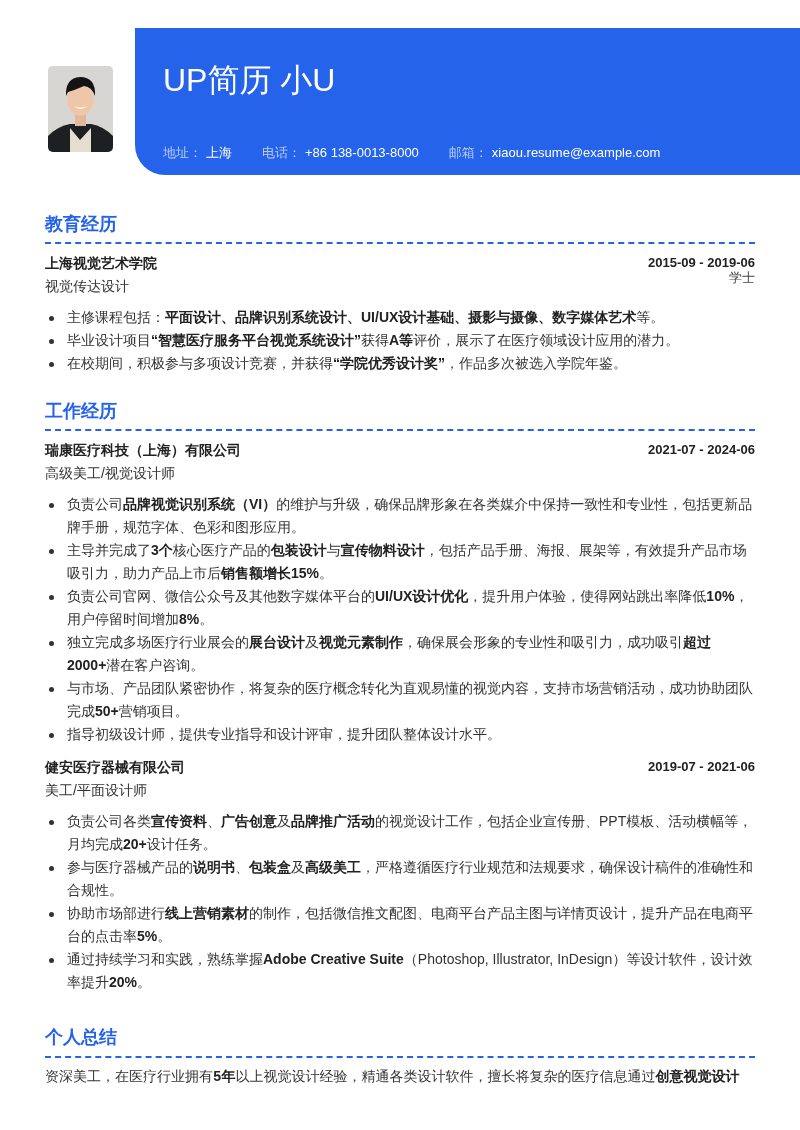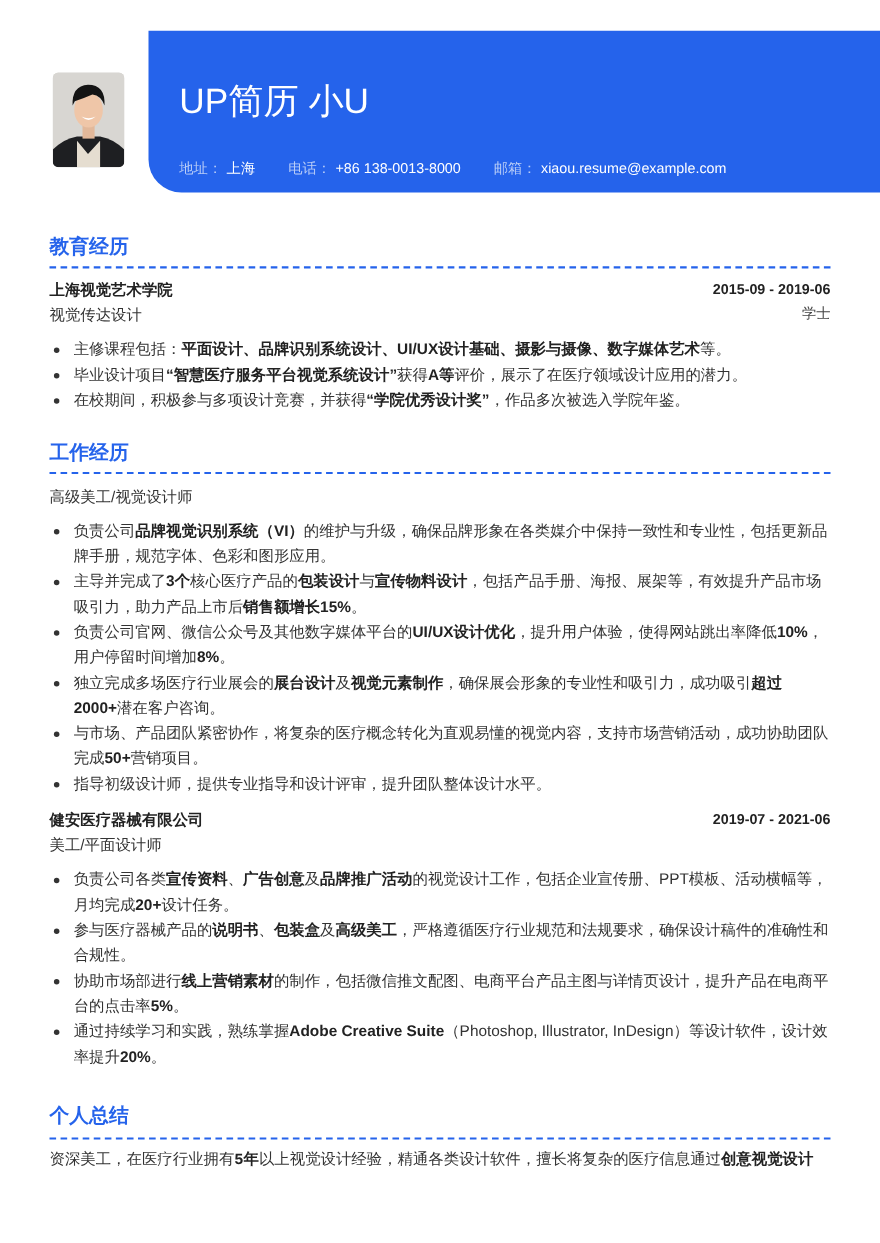--- a/index.html
+++ b/index.html
@@ -9,41 +9,41 @@
   .header-band {
     position: absolute; left: 135px; top: 28px; width: 665px; height: 147px;
     background: #2563eb; border-bottom-left-radius: 30px;
   }
   .photo {
     position: absolute; left: 48px; top: 66px; width: 65px; height: 86px;
     border-radius: 5px; overflow: hidden; background: #d9d7d3;
   }
   .photo svg { display: block; }
   .name {
-    position: absolute; left: 163px; top: 72px; color: #fff;
+    position: absolute; left: 163px; top: 60px; color: #fff;
     font-size: 32px; font-weight: normal; letter-spacing: 0px; line-height: 40px;
   }
   .contact {
     position: absolute; left: 163px; top: 144px; font-size: 13px; line-height: 18px;
     color: #fff; display: flex; gap: 0;
   }
   .contact .item { margin-right: 30px; white-space: nowrap; }
   .contact .lbl { color: #b9cdf7; }
   .contact .val { color: #ffffff; margin-left: 4px; }
 
   .content { position: absolute; left: 45px; top: 210px; width: 710px; }
   .section { margin-bottom: 22px; }
   .section-title {
     color: #2563eb; font-size: 18px; font-weight: bold; line-height: 28px; height: 30px;
   }
   .dash {
     border-top: 2px dashed #2563eb; height: 0; margin-top: 2px; margin-bottom: 8px;
   }
   .entry { margin-bottom: 6px; }
-  .entry-row { display: flex; justify-content: space-between; align-items: center; }
+  .entry-row { display: flex; justify-content: space-between; align-items: flex-start; }
   .org { font-size: 14px; font-weight: bold; color: #222; line-height: 22px; }
   .date { font-size: 13px; font-weight: bold; color: #222; line-height: 22px; }
   .role { font-size: 14px; color: #333; line-height: 24px; }
   .degree { font-size: 13px; color: #444; text-align: right; line-height: 14px; margin-top: -3px; }
   ul.bullets { list-style: none; margin-top: 8px; }
   ul.bullets li {
     position: relative; padding-left: 22px; font-size: 14px; line-height: 23px; color: #333;
   }
   ul.bullets li::before {
     content: ""; position: absolute; left: 4px; top: 10px; width: 5px; height: 5px;
@@ -104,20 +104,24 @@
           <li>在校期间，积极参与多项设计竞赛，并获得<b>“学院优秀设计奖”</b>，作品多次被选入学院年鉴。</li>
         </ul>
     </div>
   </div>
 
   <div class="section">
     <div class="section-title">工作经历</div>
     <div class="dash"></div>
 
     <div class="entry">
+      <div class="entry-row">
+        <span class="org">瑞康医疗科技（上海）有限公司</span>
+        <span class="date">2021-07 - 2024-06</span>
+      </div>
       <div class="role">高级美工/视觉设计师</div>
       <ul class="bullets">
           <li>负责公司<b>品牌视觉识别系统（VI）</b>的维护与升级，确保品牌形象在各类媒介中保持一致性和专业性，包括更新品牌手册，规范字体、色彩和图形应用。</li>
           <li>主导并完成了<b>3个</b>核心医疗产品的<b>包装设计</b>与<b>宣传物料设计</b>，包括产品手册、海报、展架等，有效提升产品市场吸引力，助力产品上市后<b>销售额增长15%</b>。</li>
           <li>负责公司官网、微信公众号及其他数字媒体平台的<b>UI/UX设计优化</b>，提升用户体验，使得网站跳出率降低<b>10%</b>，用户停留时间增加<b>8%</b>。</li>
           <li>独立完成多场医疗行业展会的<b>展台设计</b>及<b>视觉元素制作</b>，确保展会形象的专业性和吸引力，成功吸引<b>超过2000+</b>潜在客户咨询。</li>
           <li>与市场、产品团队紧密协作，将复杂的医疗概念转化为直观易懂的视觉内容，支持市场营销活动，成功协助团队完成<b>50+</b>营销项目。</li>
           <li>指导初级设计师，提供专业指导和设计评审，提升团队整体设计水平。</li>
         </ul>
     </div>

